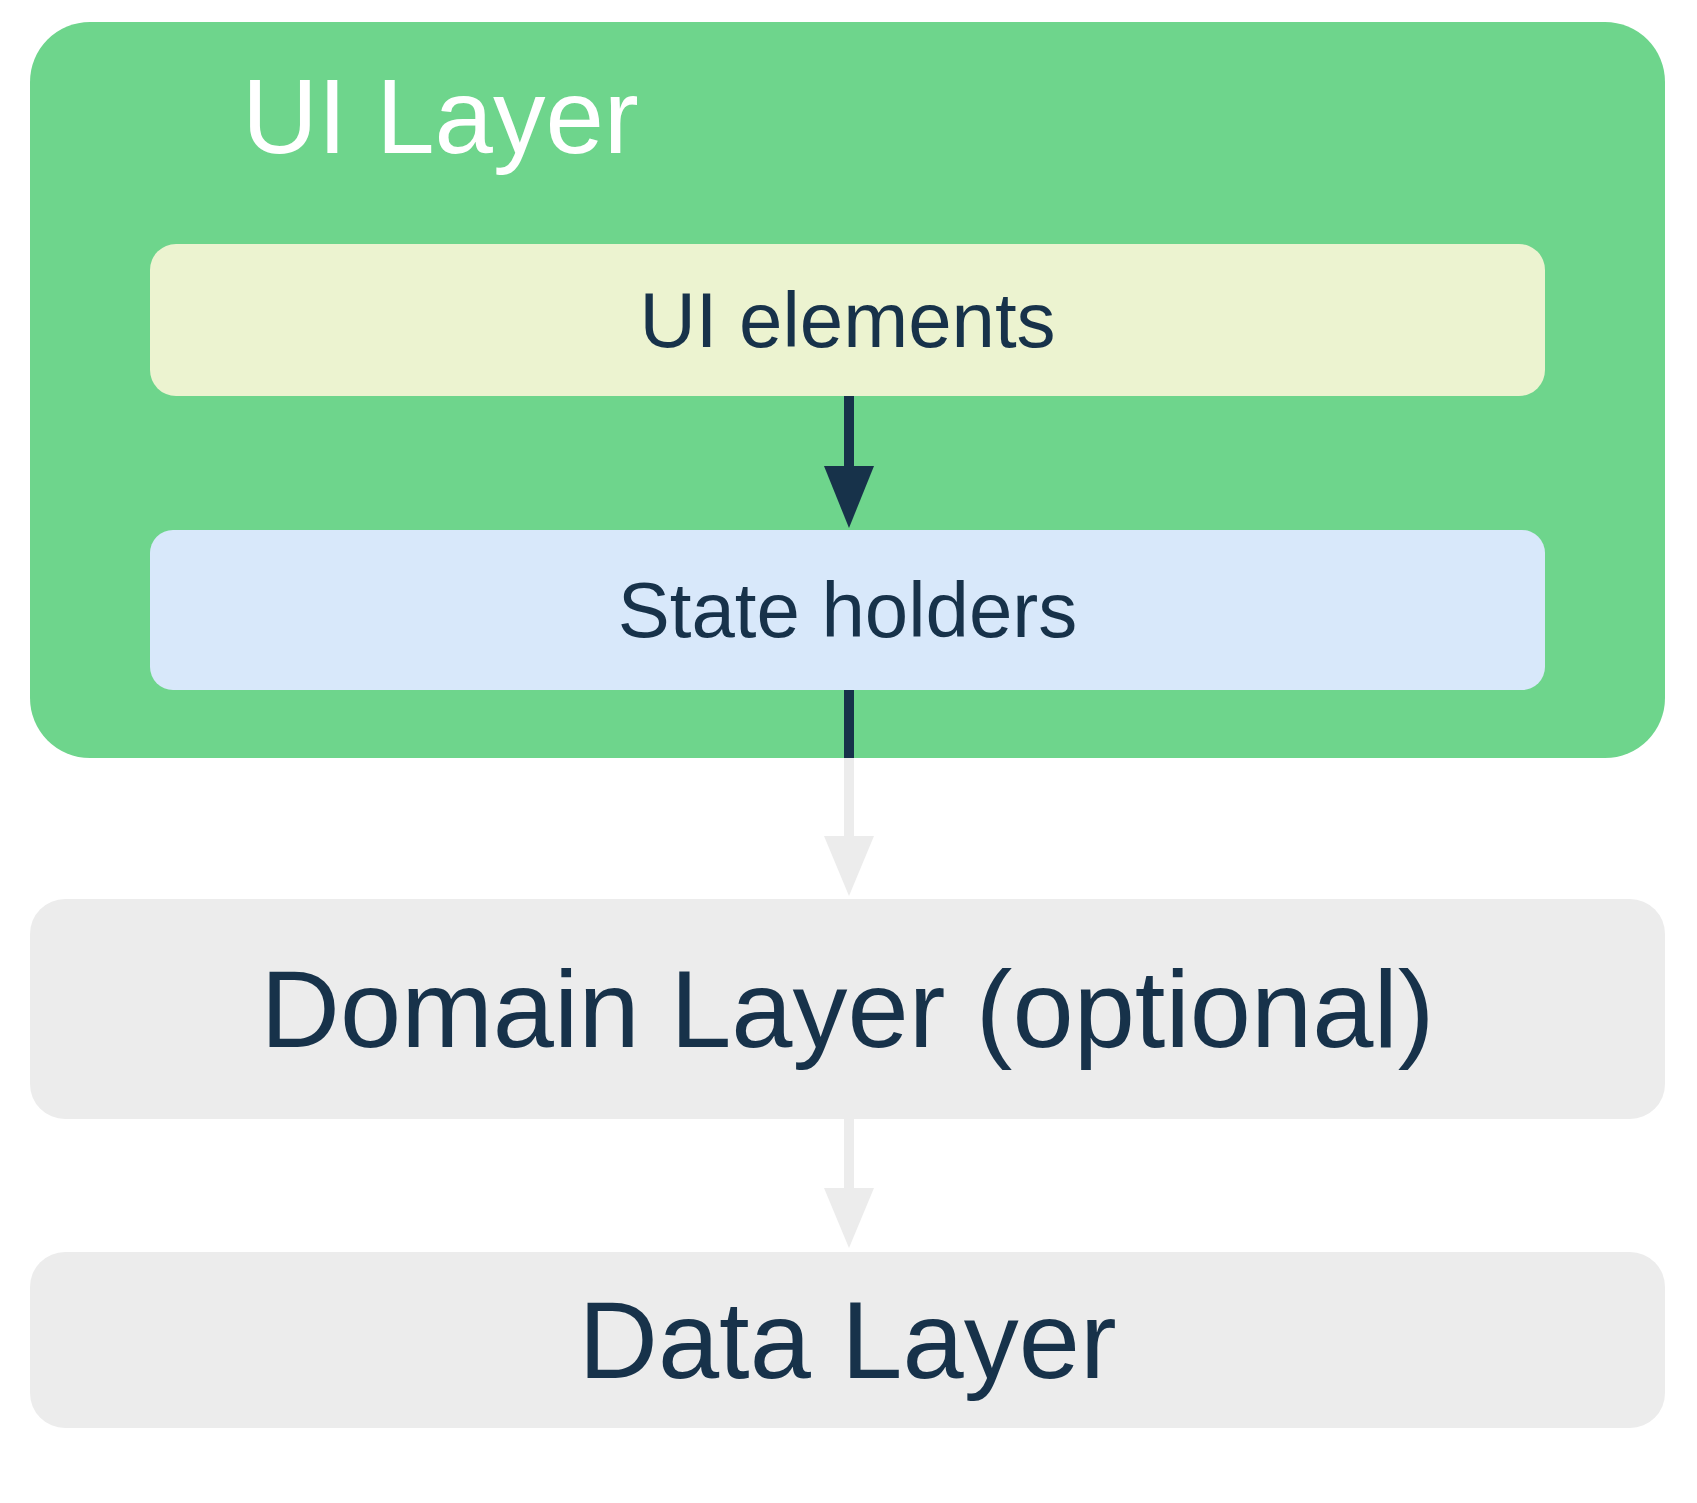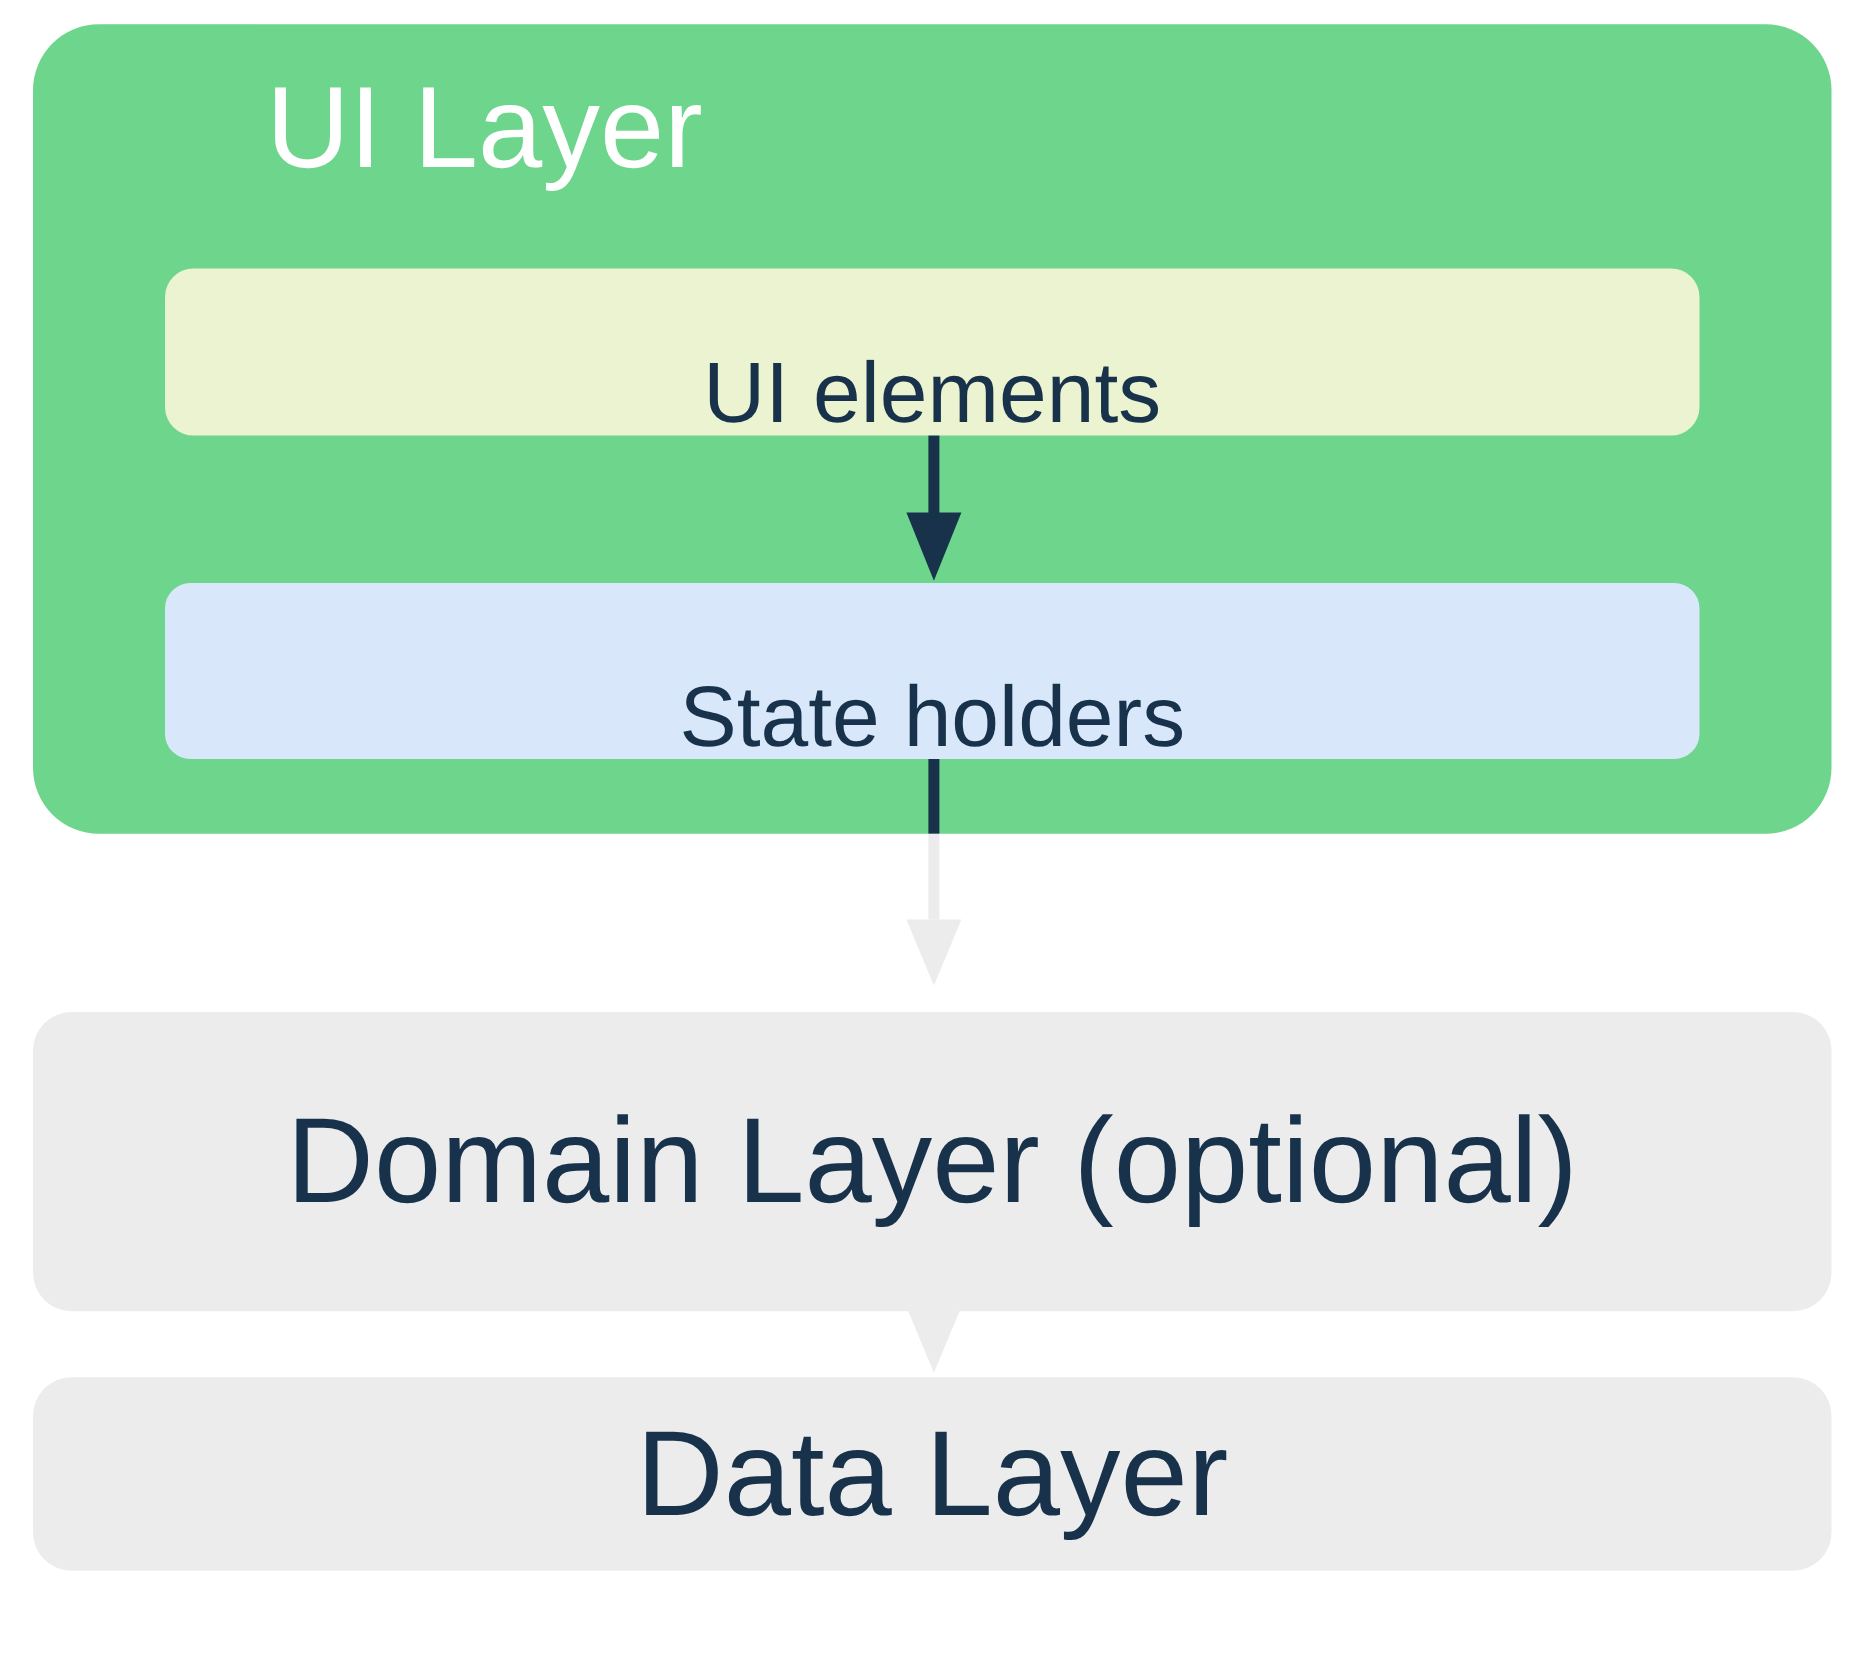--- a/index.html
+++ b/index.html
@@ -32,21 +32,21 @@
     font-weight: 400;
     color: var(--text-light, #ffffff);
     white-space: nowrap;
   }
   
   .inner-box {
     position: absolute;
     left: 150px;
     width: 1395px;
     display: flex;
-    align-items: flex-end;
+    align-items: center;
     justify-content: center;
   }
   .ui-elements-box {
     top: 244px; height: 152px;
     background: var(--ui-elements-bg, #ECF3D0);
     border-radius: 26px;
   }
   .state-holders-box {
     top: 530px; height: 160px;
     background: var(--state-holders-bg, #D8E8FA);
@@ -62,21 +62,21 @@
   .neutral-box {
     position: absolute;
     left: 30px;
     width: 1635px;
     background: var(--neutral-box-bg, #ECECEC);
     border-radius: 35px;
     display: flex;
     align-items: center;
     justify-content: center;
   }
-  .domain-layer-box { top: 920px; height: 272px; }
+  .domain-layer-box { top: 899px; height: 220px; }
   .data-layer-box   { top: 1252px; height: 176px; }
   .neutral-label {
     font-size: 110px;
     line-height: 1;
     color: var(--text-dark, #17324A);
     white-space: nowrap;
   }
   
   .shaft {
     position: absolute;

